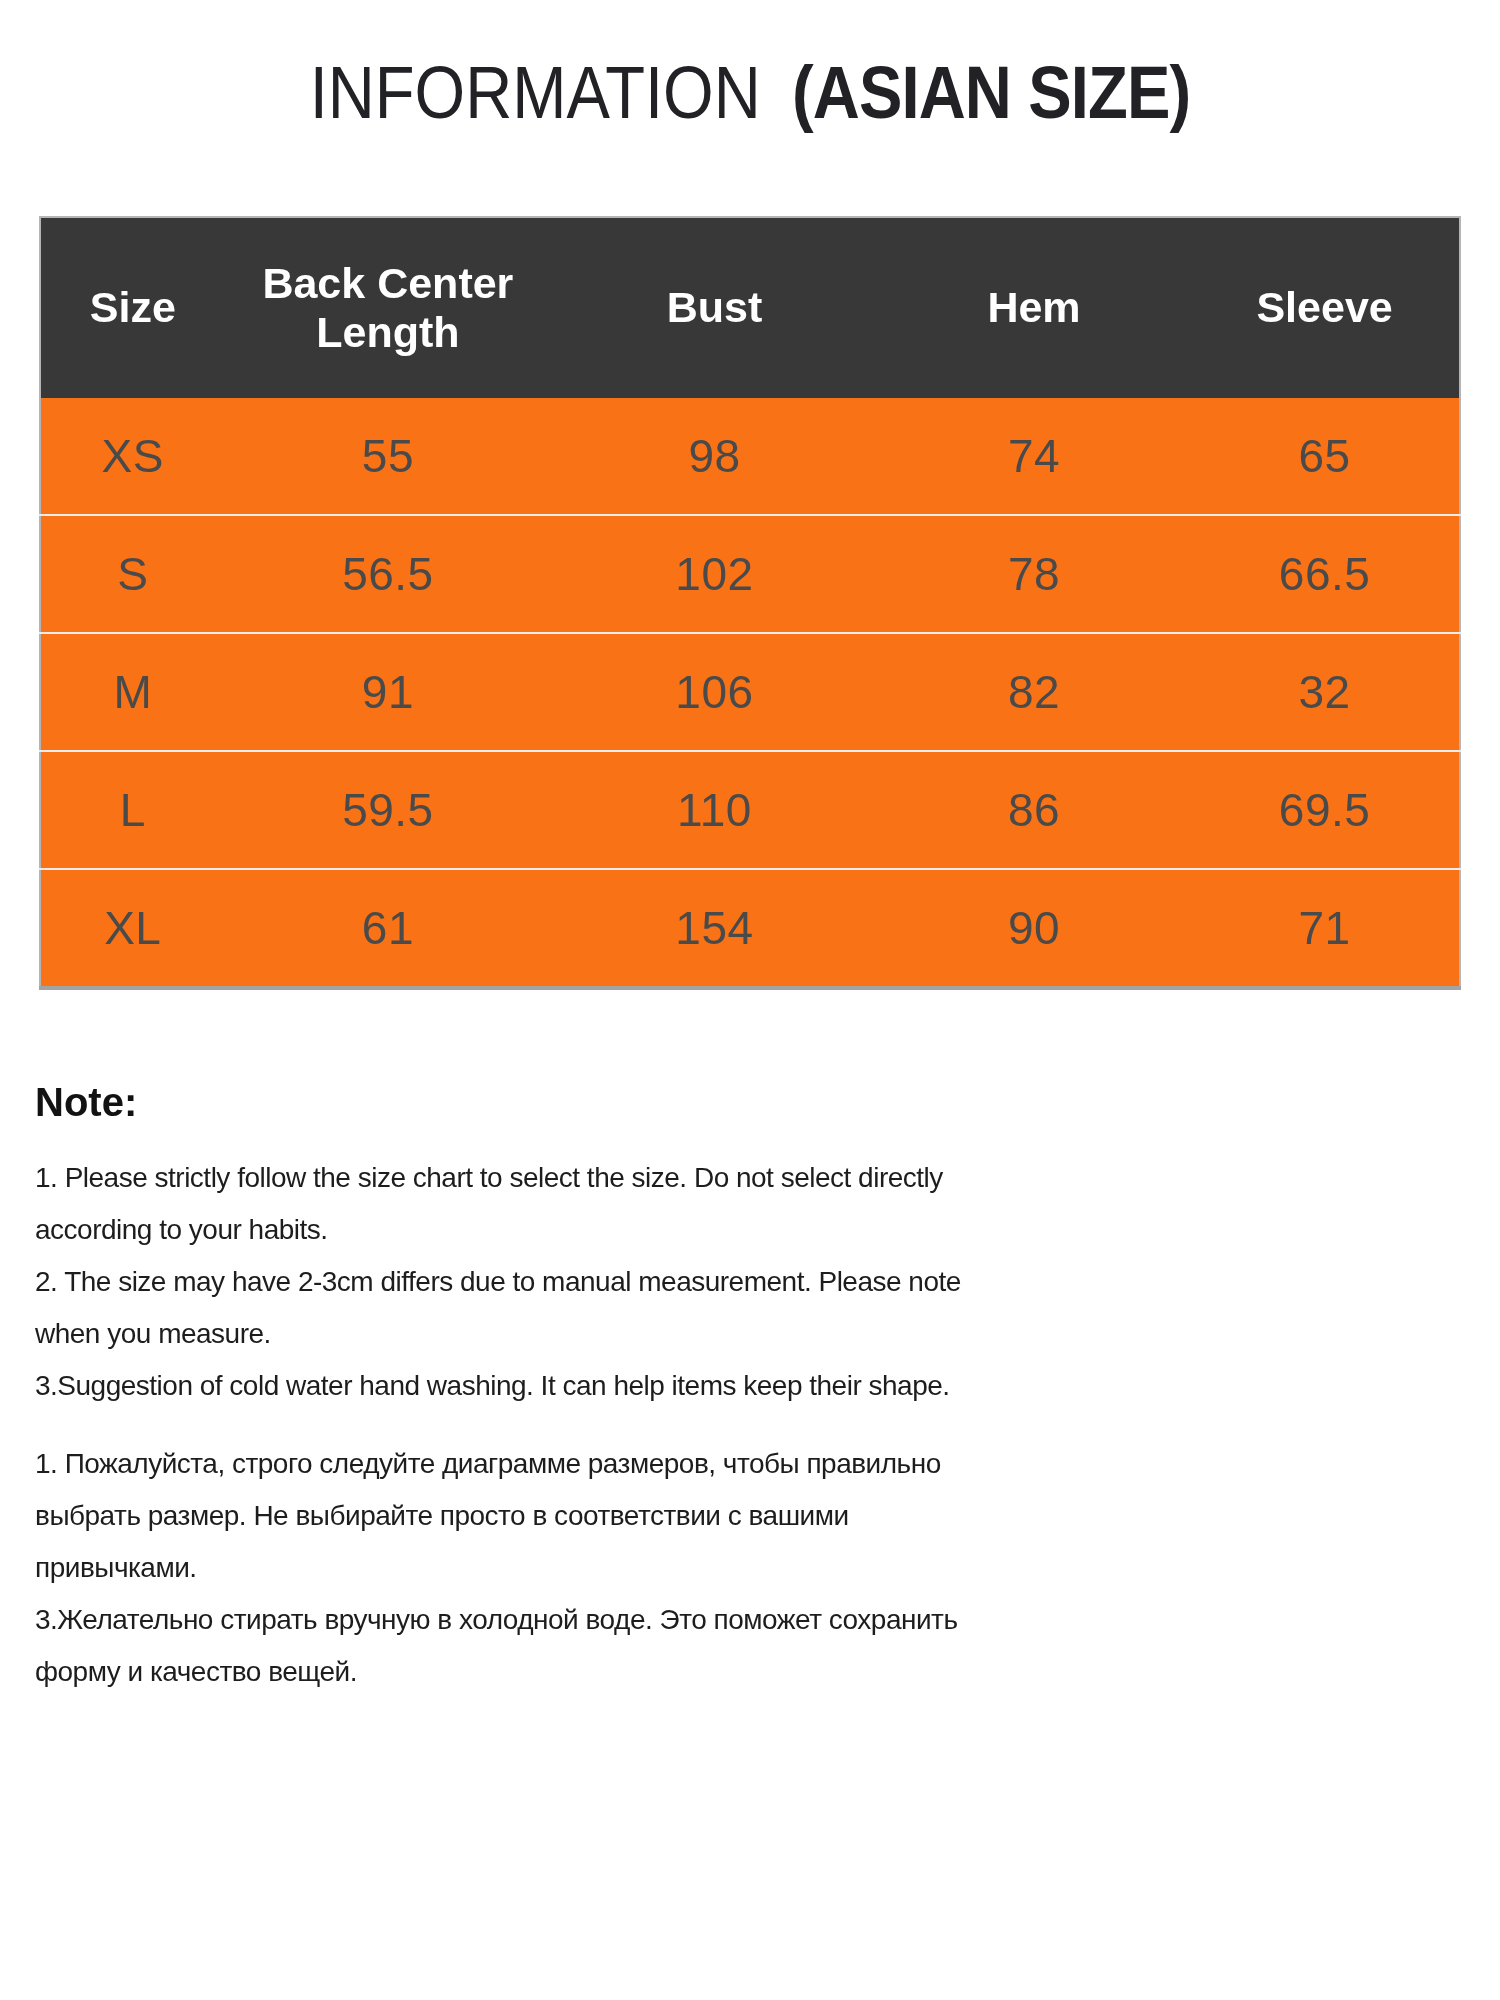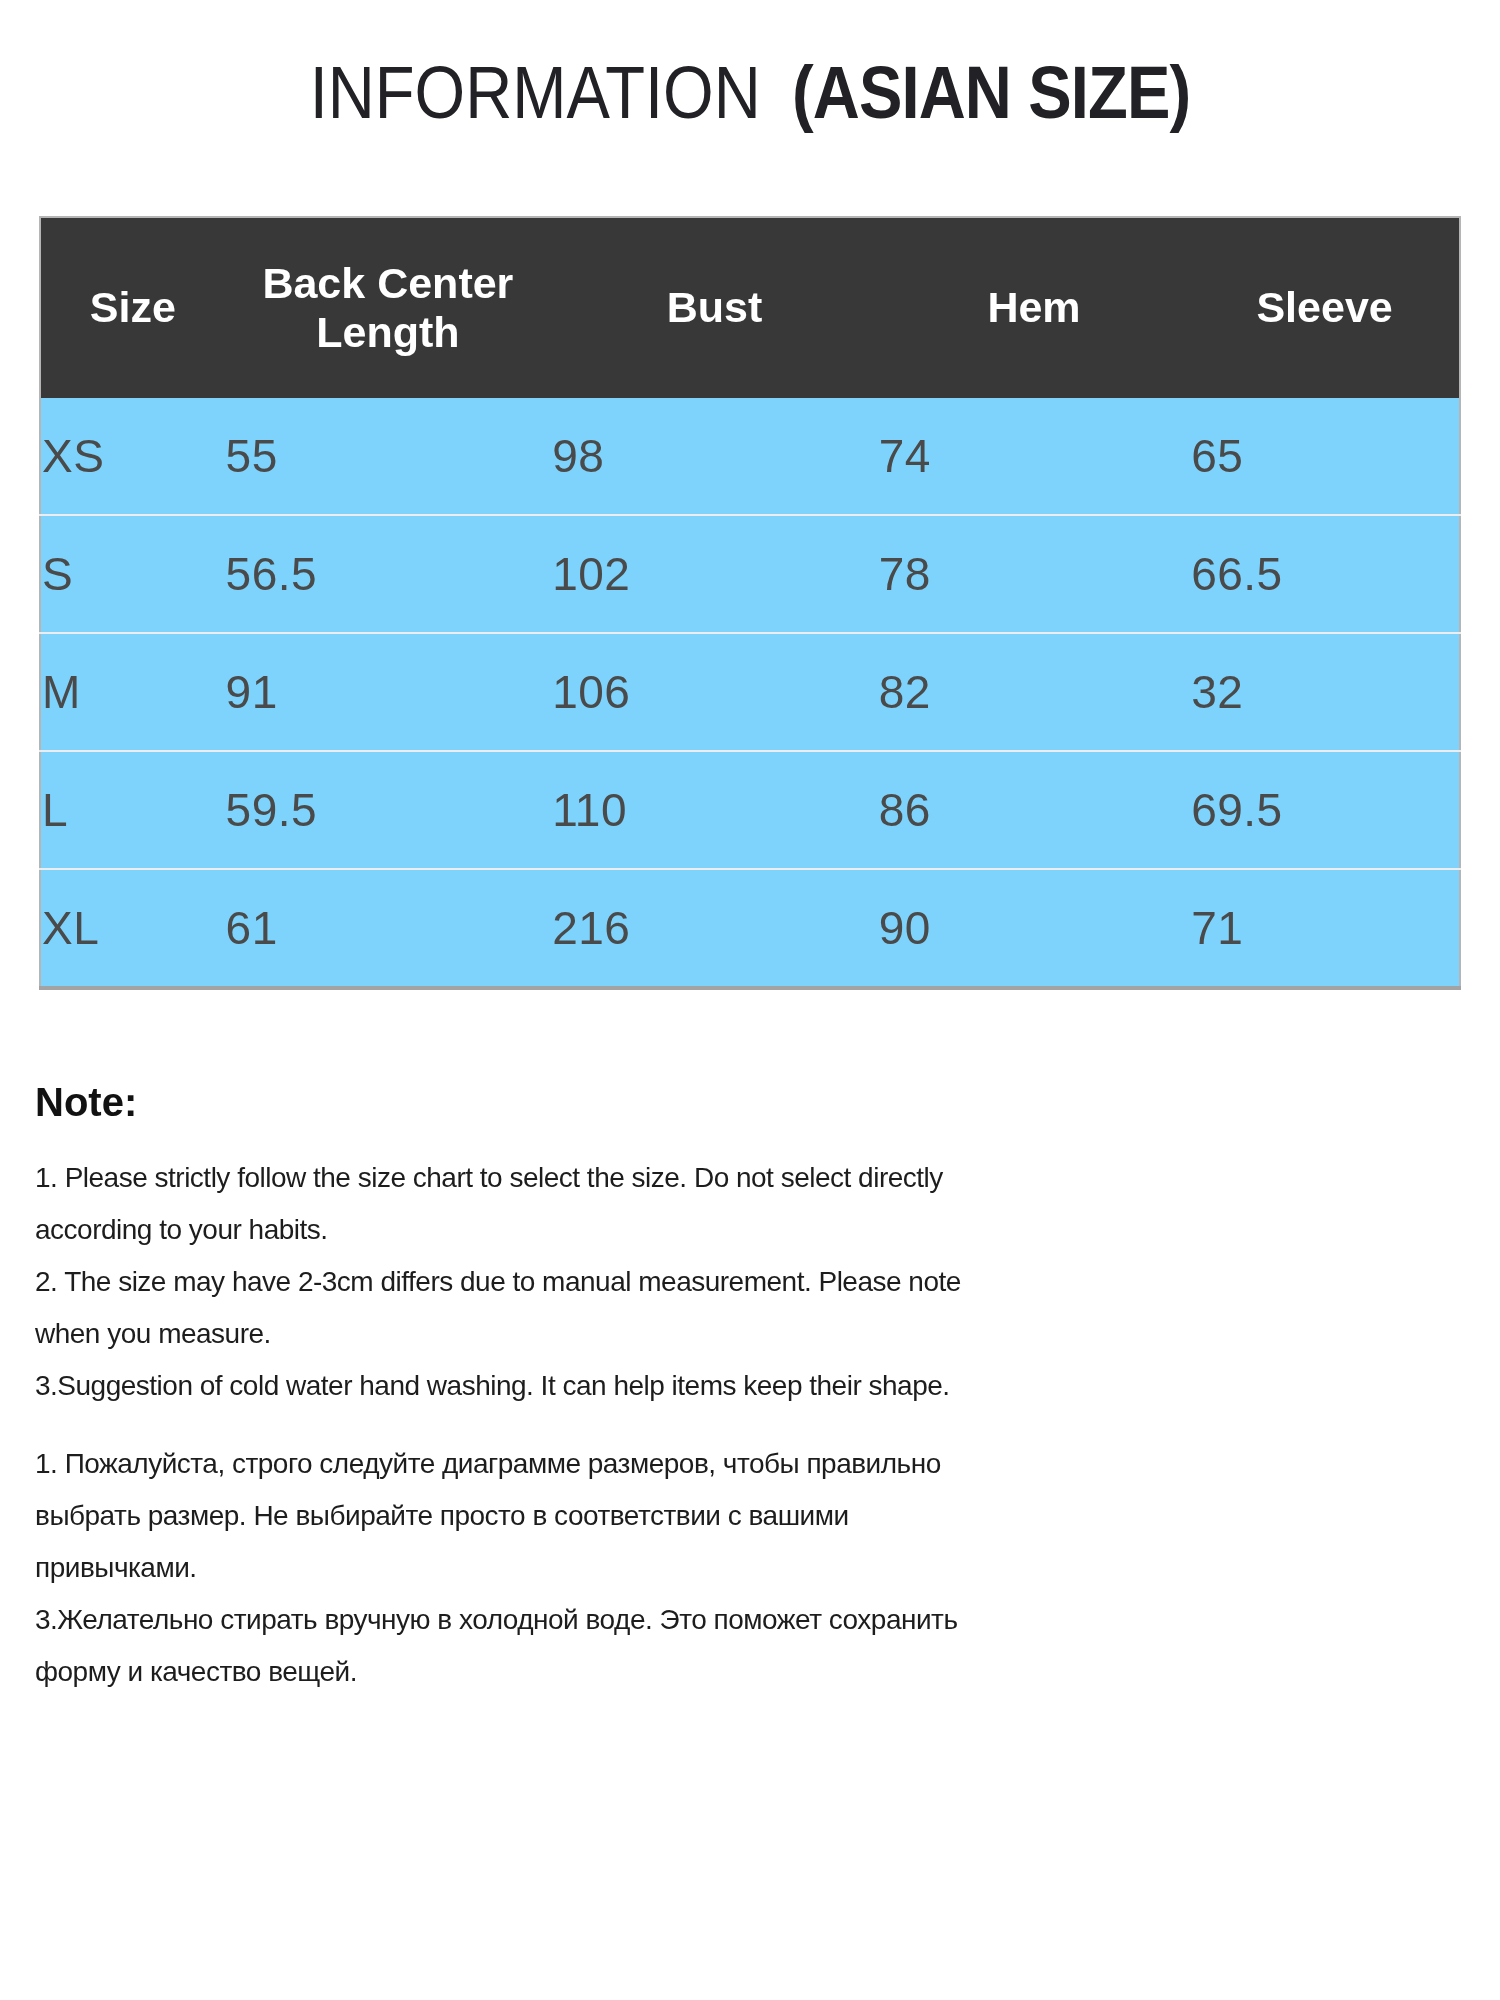--- a/index.html
+++ b/index.html
@@ -51,27 +51,27 @@
     height: 180px;
     font-size: 43px;
     font-weight: 600;
     line-height: 1.15;
     text-align: center;
     vertical-align: middle;
     padding: 0 14px;
   }
   table.size-table tbody td {
     height: 114px;
-    text-align: left;
+    text-align: center;
     vertical-align: middle;
     font-size: 46px;
     font-weight: 400;
     letter-spacing: 0.5px;
     color: #4a4a4a;
-    background: #7dd3fc;
+    background: #f97316;
   }
   table.size-table tbody tr + tr td {
     border-top: 2px solid #ededed;
   }
   
   .note-heading {
     margin: 88px 0 0 0;
     font-size: 40px;
     line-height: 48px;
     font-weight: 700;
@@ -144,21 +144,21 @@
         <tr>
           <td>L</td>
           <td>59.5</td>
           <td>110</td>
           <td>86</td>
           <td>69.5</td>
         </tr>
         <tr>
           <td>XL</td>
           <td>61</td>
-          <td>216</td>
+          <td>154</td>
           <td>90</td>
           <td>71</td>
         </tr>
       </tbody>
   </table>
 
   <h2 class="note-heading">Note:</h2>
   <div class="note-body">
       <div class="note-item">1. Please strictly follow the size chart  to select the size. Do not select directly
 according to your habits.</div>

